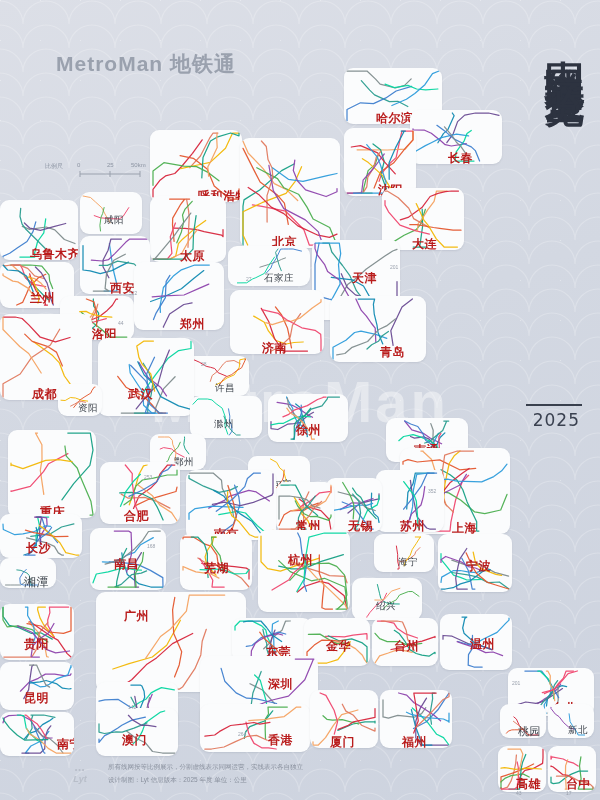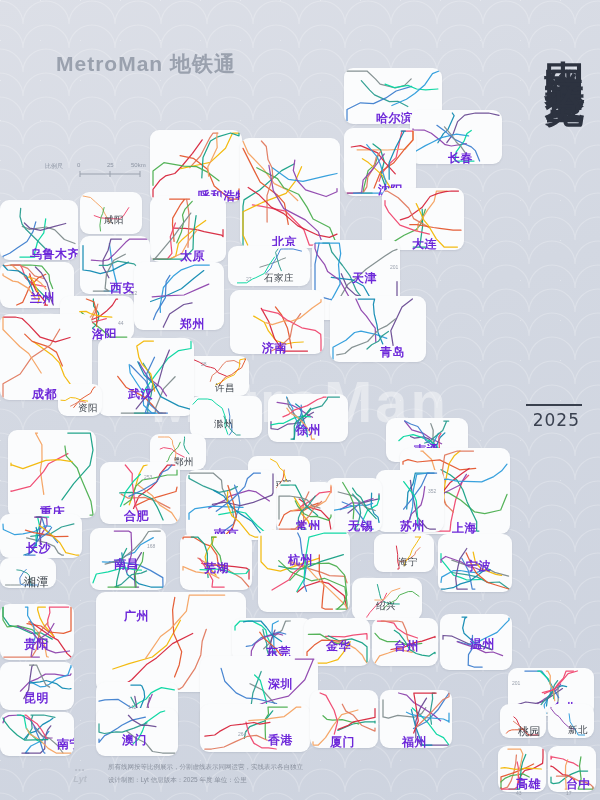--- a/index.html
+++ b/index.html
@@ -21,21 +21,21 @@
   .panel{
     position:absolute;
     background:#fbfcfd;
     border-radius:9px;
     box-shadow:0 1px 2px rgba(40,50,70,.10);
     overflow:hidden;
   }
   .panel .city{
     position:absolute;
     font-weight:bold;
-    color:#6d28d9;
+    color:#b91c1c;
     letter-spacing:.5px;
     white-space:nowrap;
   }
   .panel .city.sm{font-weight:normal;color:#3a4049;}
   .panel svg{position:absolute;left:0;top:0;}
   .tiny{
     position:absolute;
     font-size:5px;color:#9aa1ad;white-space:nowrap;
   }
   

